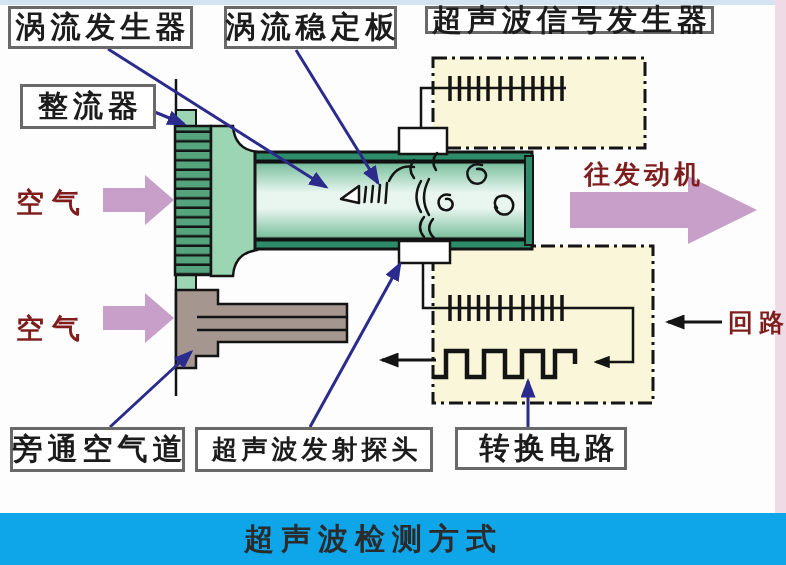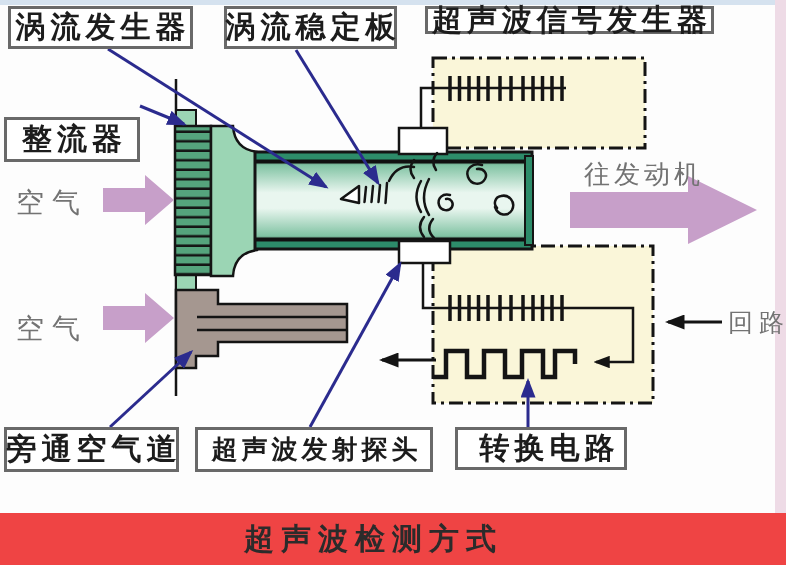--- a/index.html
+++ b/index.html
@@ -12,24 +12,24 @@
   .strip-right{position:absolute;right:0;top:0;width:11px;height:513px;background:#eedbe6;}
   svg{position:absolute;left:0;top:0;z-index:1;}
   .lbl-box{
     position:absolute;z-index:3;box-sizing:border-box;
     background:#fff;border:3px solid #696969;
     display:flex;align-items:center;justify-content:center;
     font-size:30px;font-weight:600;letter-spacing:5px;color:#1c1c1c;
     white-space:nowrap;text-indent:5px;
   }
   .freetext{
-    position:absolute;z-index:3;font-weight:400;color:#737373;white-space:nowrap;
+    position:absolute;z-index:3;font-weight:700;color:#7f1d1d;white-space:nowrap;
   }
   .caption-strip{
-    position:absolute;left:0;top:513px;width:786px;height:52px;background:#ef4444;z-index:2;
+    position:absolute;left:0;top:513px;width:786px;height:52px;background:#0ea5e9;z-index:2;
     display:flex;align-items:center;justify-content:center;
   }
   .caption-text{
     font-size:30px;font-weight:600;letter-spacing:7px;color:#2b2b2b;margin-right:46px;text-indent:7px;
   }
 </style>
 </head>
 <body>
 
 <div id="stage">
@@ -140,22 +140,22 @@
       <path d="M140,106 L184,124" marker-end="url(#blueArrow)"></path>
       <path d="M110,427 L191,352" marker-end="url(#blueArrow)"></path>
       <path d="M310,427 L400,264" marker-end="url(#blueArrow)"></path>
       <path d="M528,427 L528,381" marker-end="url(#blueArrow)"></path>
     </g>
   </svg>
 
   <div class="lbl-box" style="left:8px;top:6px;width:185px;height:43px;">涡流发生器</div>
   <div class="lbl-box" style="left:224px;top:6px;width:173px;height:43px;">涡流稳定板</div>
   <div class="lbl-box" style="left:417px;top:6px;width:289px;height:28px;margin-left:8px;">超声波信号发生器</div>
-  <div class="lbl-box" style="left:4px;top:84px;width:136px;height:45px;margin-top:33px;">整流器</div>
-  <div class="lbl-box" style="left:4px;top:427px;width:175px;height:45px;">旁通空气道</div>
+  <div class="lbl-box" style="left:20px;top:84px;width:136px;height:45px;">整流器</div>
+  <div class="lbl-box" style="left:10px;top:427px;width:175px;height:45px;">旁通空气道</div>
   <div class="lbl-box" style="left:195px;top:427px;width:238px;height:45px;font-size:26px;letter-spacing:4px;">超声波发射探头</div>
   <div class="lbl-box" style="left:455px;top:427px;width:172px;height:43px;padding-left:12px;">转换电路</div>
 
   <div class="freetext" style="left:16px;top:184px;font-size:28px;letter-spacing:8px;">空气</div>
   <div class="freetext" style="left:16px;top:310px;font-size:28px;letter-spacing:8px;">空气</div>
   <div class="freetext" style="left:584px;top:157px;font-size:26px;letter-spacing:4px;">往发动机</div>
   <div class="freetext" style="left:728px;top:306px;font-size:25px;letter-spacing:6px;">回路</div>
 
   <div class="caption-strip">
     <div class="caption-text">超声波检测方式</div>

